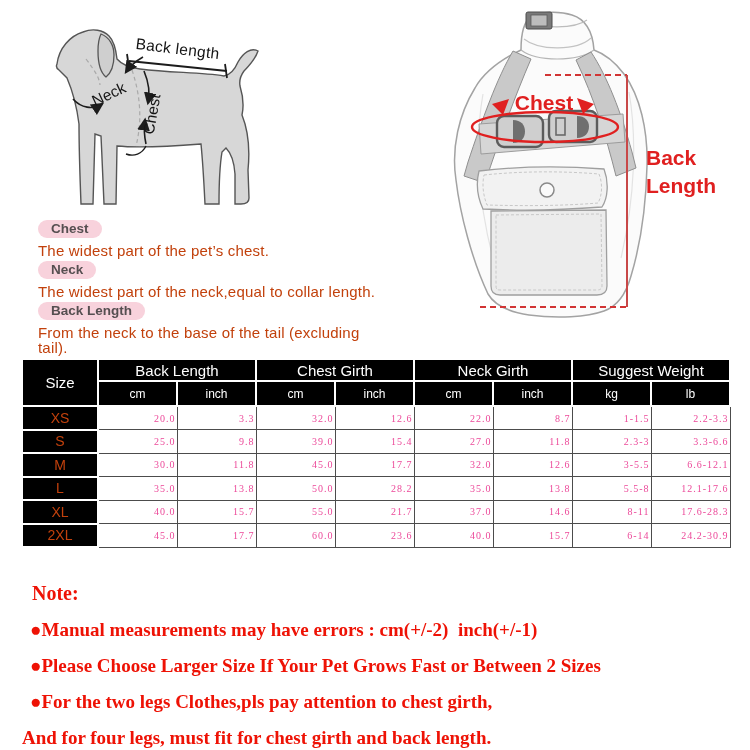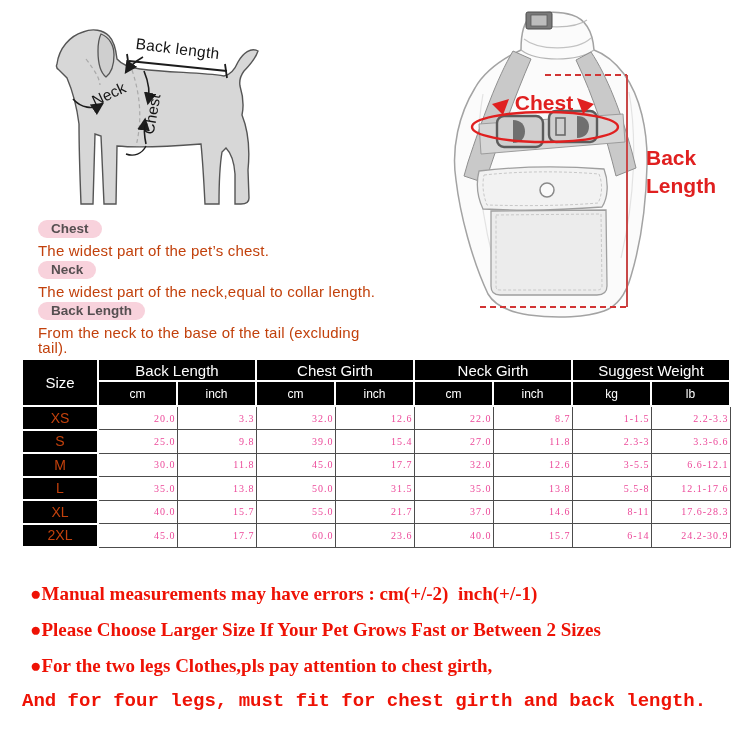--- a/index.html
+++ b/index.html
@@ -42,21 +42,21 @@
   table.size-table tbody td{
     background:#fff;color:#ec4899;border:1px solid #4c4c4c;
     text-align:right;font-family:"Liberation Serif", serif;
     font-size:10px;letter-spacing:1px;
   }
   
   .notes{position:absolute;left:22px;top:582px;width:710px;
     font-family:"Liberation Serif", serif;font-weight:bold;}
   .notes .note-heading{font-size:20px;margin:0 0 13px 10px;}
   .notes .note-line{font-size:19px;line-height:23px;margin:0 0 13px 8px;white-space:pre-wrap;}
-  .notes .note-line:last-child{margin-left:0;font-family:Liberation Mono, monospace;}
+  .notes .note-line:last-child{margin-left:0;}
 </style>
 </head>
 <body>
 
 <svg class="dog-diagram" viewBox="0 0 290 205">
   <defs>
     <marker id="arr" markerWidth="9" markerHeight="9" refX="6.5" refY="4" orient="auto">
       <path d="M0,0 L8,4 L0,8 Z" fill="#1c1c1c"></path>
     </marker>
   </defs>
@@ -221,21 +221,21 @@
           <td>32.0</td>
           <td>12.6</td>
           <td>3-5.5</td>
           <td>6.6-12.1</td>
         </tr>
         <tr>
           <th>L</th>
           <td>35.0</td>
           <td>13.8</td>
           <td>50.0</td>
-          <td>31.5</td>
+          <td>28.2</td>
           <td>35.0</td>
           <td>13.8</td>
           <td>5.5-8</td>
           <td>12.1-17.6</td>
         </tr>
         <tr>
           <th>XL</th>
           <td>40.0</td>
           <td>15.7</td>
           <td>55.0</td>
@@ -254,17 +254,18 @@
           <td>40.0</td>
           <td>15.7</td>
           <td>6-14</td>
           <td>24.2-30.9</td>
         </tr>
       </tbody>
   </table>
 </div>
 
 <div class="notes" style="color: rgb(238, 18, 5);">
+  <div class="note-heading">Note:</div>
   <div class="note-line">●Manual measurements may have errors : cm(+/-2)  inch(+/-1)</div>
   <div class="note-line">●Please Choose Larger Size If Your Pet Grows Fast or Between 2 Sizes</div>
   <div class="note-line">●For the two legs Clothes,pls pay attention to chest girth,</div>
   <div class="note-line">And for four legs, must fit for chest girth and back length.</div>
 </div>
 
 </body></html>

